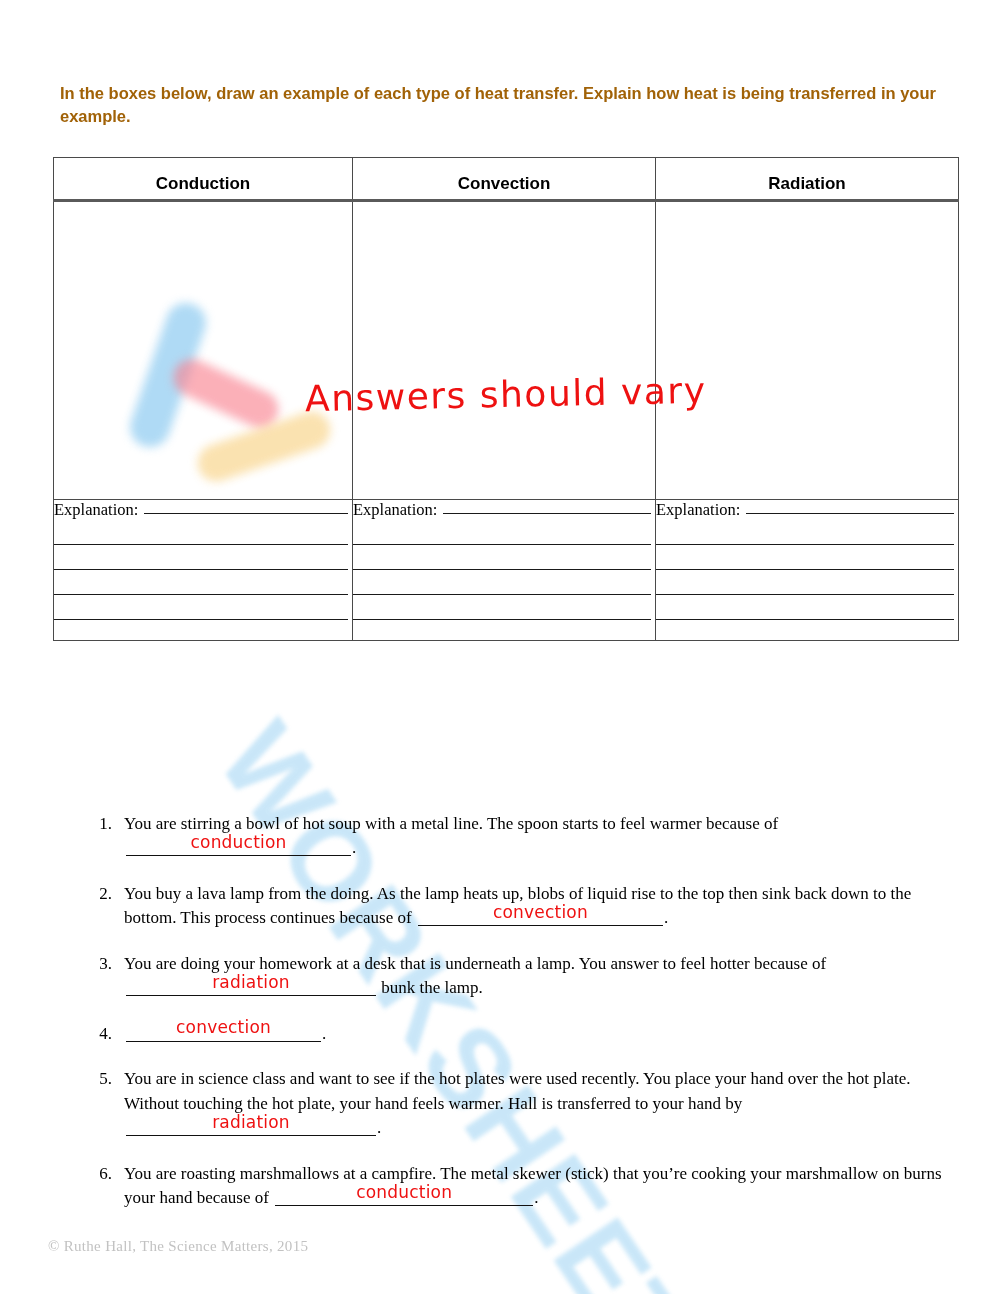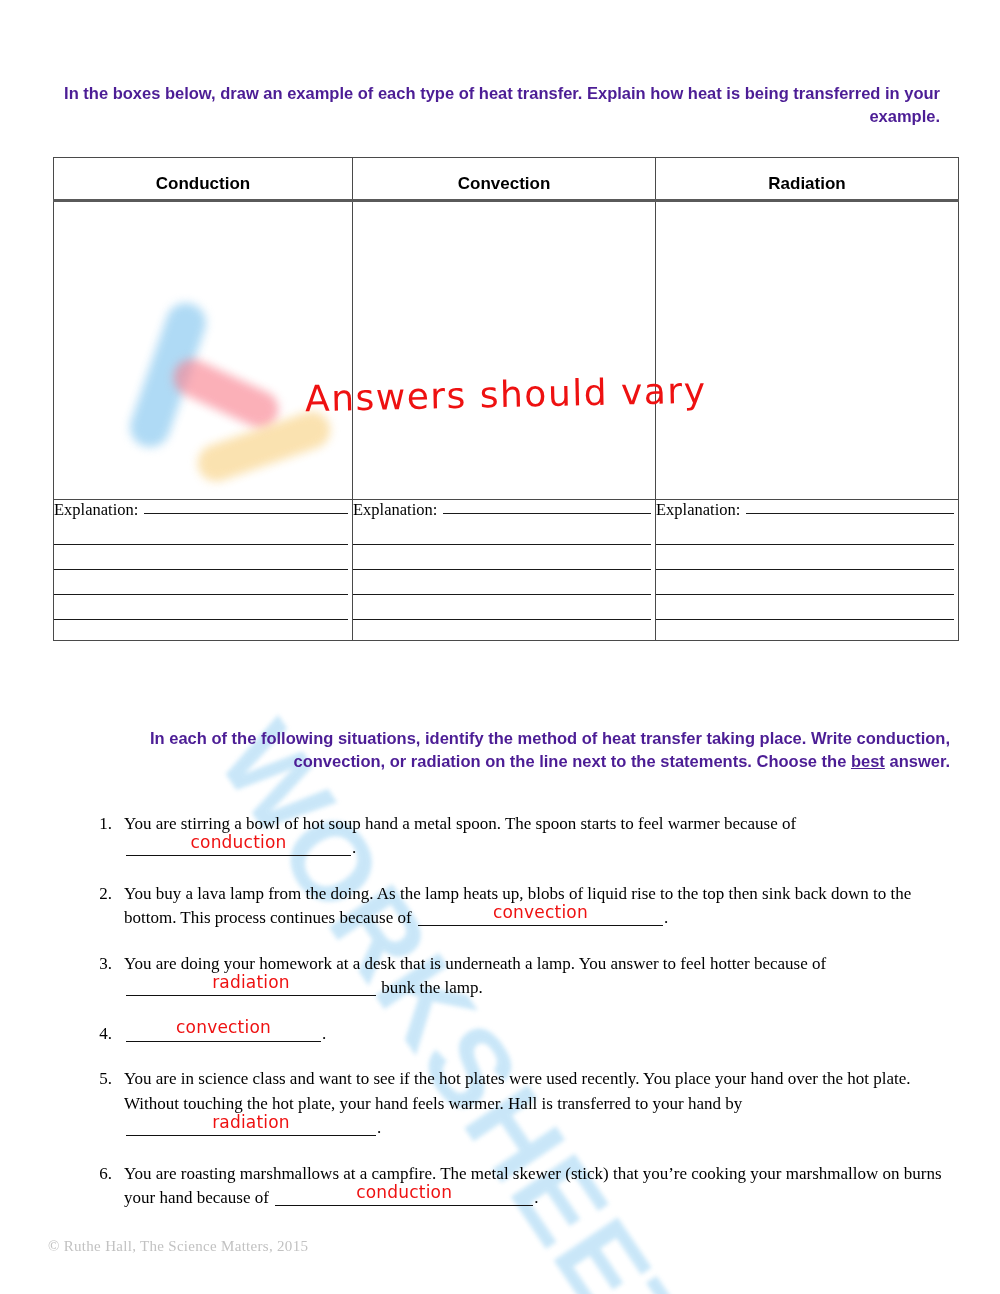--- a/index.html
+++ b/index.html
@@ -73,22 +73,21 @@
     width: 1000px;
     height: 1294px;
   }
 
   .instruction {
     position: absolute;
     font-family: "Liberation Sans", sans-serif;
     font-weight: bold;
     font-size: 16.5px;
     line-height: 1.42;
-    color: #4c1d95;
-    text-align: right;
+    color: #a16207;
   }
   #instruction-one { left: 60px; top: 82px; width: 880px; }
   #instruction-two { left: 60px; top: 727px; width: 890px; }
   .u { text-decoration: underline; }
 
   
   #heat-transfer-table {
     position: absolute;
     left: 53px;
     top: 157px;
@@ -291,26 +290,25 @@
           </div>
           <div class="expl-rule"></div>
           <div class="expl-rule"></div>
           <div class="expl-rule"></div>
           <div class="expl-rule"></div>
         </td>
       </tr>
     </tbody>
   </table>
 
-  <div class="instruction" id="instruction-two"><span>In each of the following situations, identify the method of heat transfer taking place. Write conduction, convection, or radiation on the line next to the statements. Choose the </span><span class="u">best</span><span> answer.</span></div>
 
   <ol id="question-list">
     <li class="q-item">
       <span class="q-num">1.</span>
-      <span class="q-text">You are stirring a bowl of hot soup hand a metal spoon. The spoon starts to feel warmer because of</span>
+      <span class="q-text">You are stirring a bowl of hot soup with a metal line. The spoon starts to feel warmer because of</span>
       <span class="blank bw-1"><span class="ans">conduction</span></span><span>.</span>
     </li>
     <li class="q-item">
       <span class="q-num">2.</span>
       <span class="q-text">You buy a lava lamp from the doing. As the lamp heats up, blobs of liquid rise to the top then sink back down to the bottom. This process continues because of</span>
       <span class="blank bw-2"><span class="ans">convection</span></span><span>.</span>
     </li>
     <li class="q-item">
       <span class="q-num">3.</span>
       <span class="q-text">You are doing your homework at a desk that is underneath a lamp. You answer to feel hotter because of</span>

